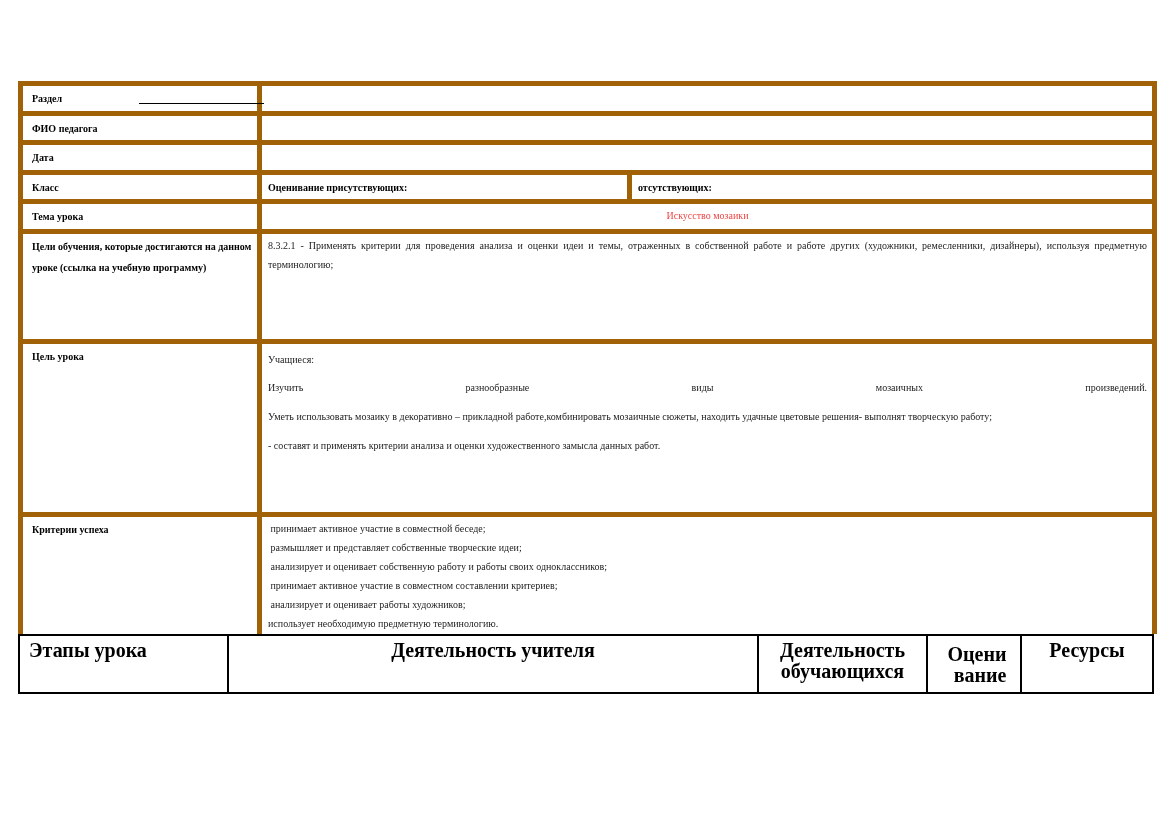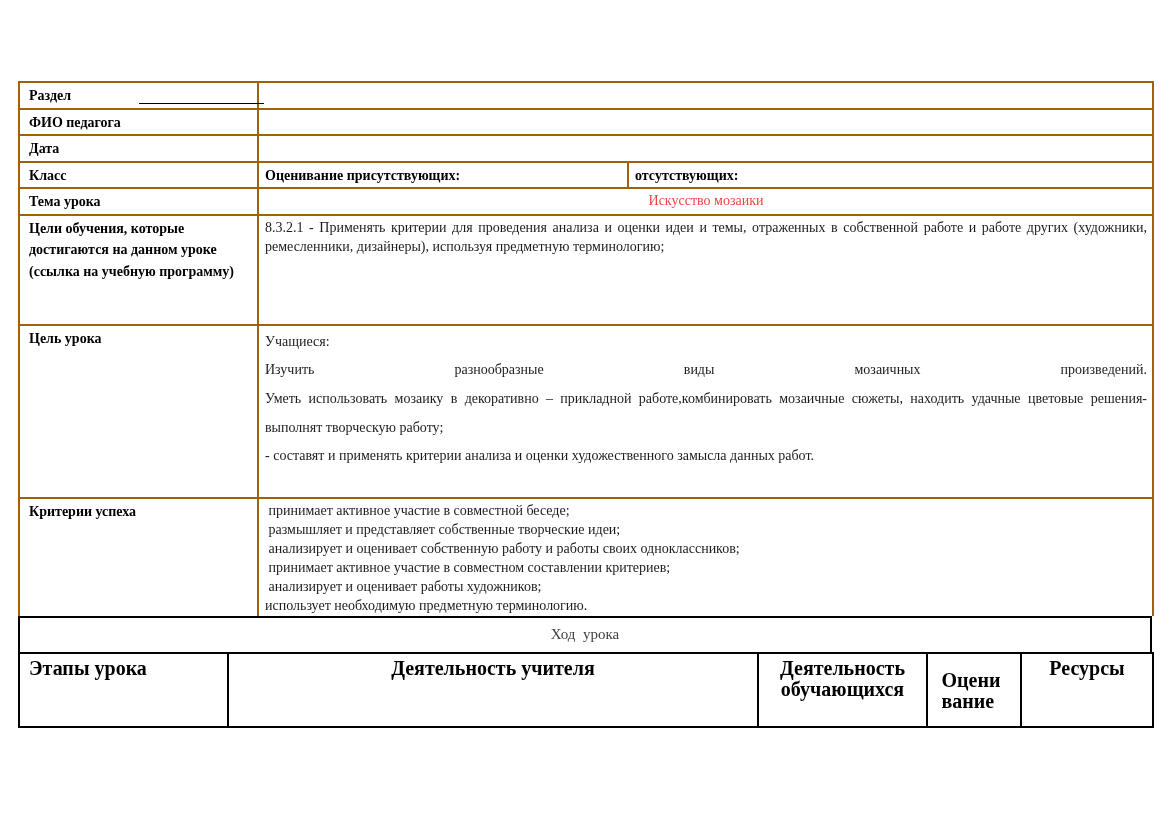--- a/index.html
+++ b/index.html
@@ -8,22 +8,22 @@
     font-family:"Liberation Serif","DejaVu Serif",serif;
     color:#1c1c1c;
     -webkit-font-smoothing:antialiased;
   }
   .sheet { position:absolute; left:18px; top:81px; width:1134px; }
 
   table { border-collapse:collapse; table-layout:fixed; width:1134px; }
 
   
   .top-table td {
-    border:2px solid #a16207;
-    font-size:14px;
+    border:5px solid #a16207;
+    font-size:10px;
     line-height:19px;
     vertical-align:top;
     padding:2px 5px 1px 6px;
     overflow:hidden;
   }
   .top-table .label-cell {
     font-weight:bold;
     color:#000;
     padding-left:9px;
     line-height:21.5px;
@@ -62,21 +62,21 @@
   .bottom-table td {
     border:2px solid #000;
     font-size:20px; font-weight:bold; color:#000;
     text-align:center; vertical-align:top;
     padding:4px 3px 2px 3px;
     line-height:21px;
     height:39px;
     overflow:hidden;
   }
   .bottom-table .stage-col { text-align:left; padding-left:9px; }
-  .ocen-inner { width:65px; margin:12px auto; word-break:break-all; text-align:left; }
+  .ocen-inner { width:65px; margin:4px auto; word-break:break-all; text-align:right; }
 </style>
 </head>
 <body>
 
 <div class="sheet">
 
   <table class="top-table">
     <colgroup>
         <col style="width:239px">
         <col style="width:370px">
@@ -124,23 +124,20 @@
  анализирует и оценивает собственную работу и работы своих одноклассников;
  принимает активное участие в совместном составлении критериев;
  анализирует и оценивает работы художников;
 использует необходимую предметную терминологию.</td>
     </tr>
   </tbody>
     </table>
 
   <div class="razdel-line"></div>
 
-  <div class="khod-box">
-    <span>Ход  урока</span>
-  </div>
 
   <table class="bottom-table">
     <colgroup>
         <col style="width:209px">
         <col style="width:530px">
         <col style="width:169px">
         <col style="width:94px">
         <col style="width:132px">
       </colgroup>
     <tbody>

